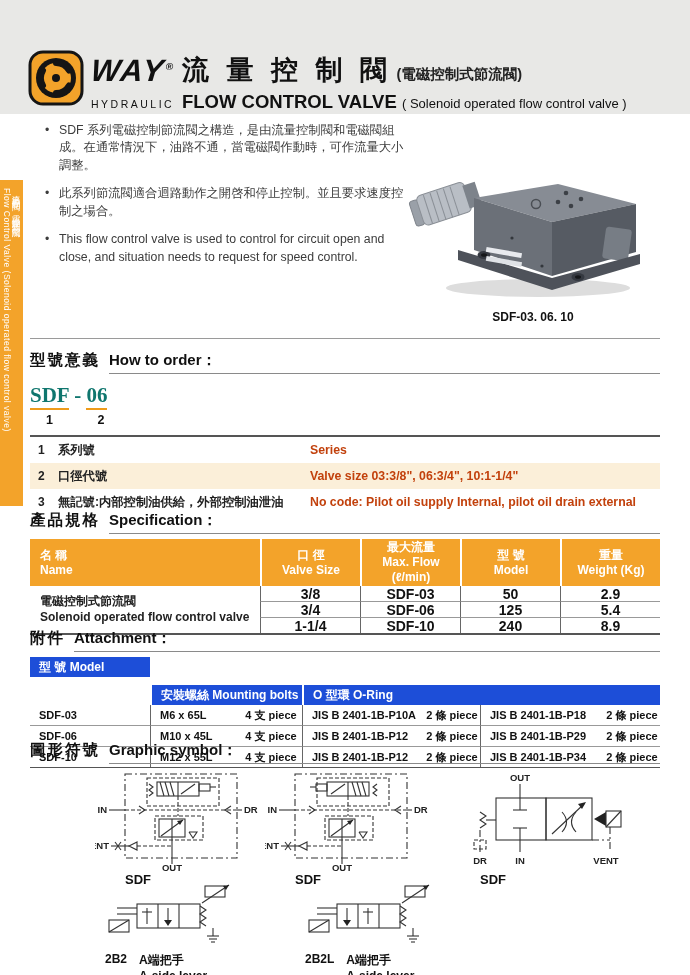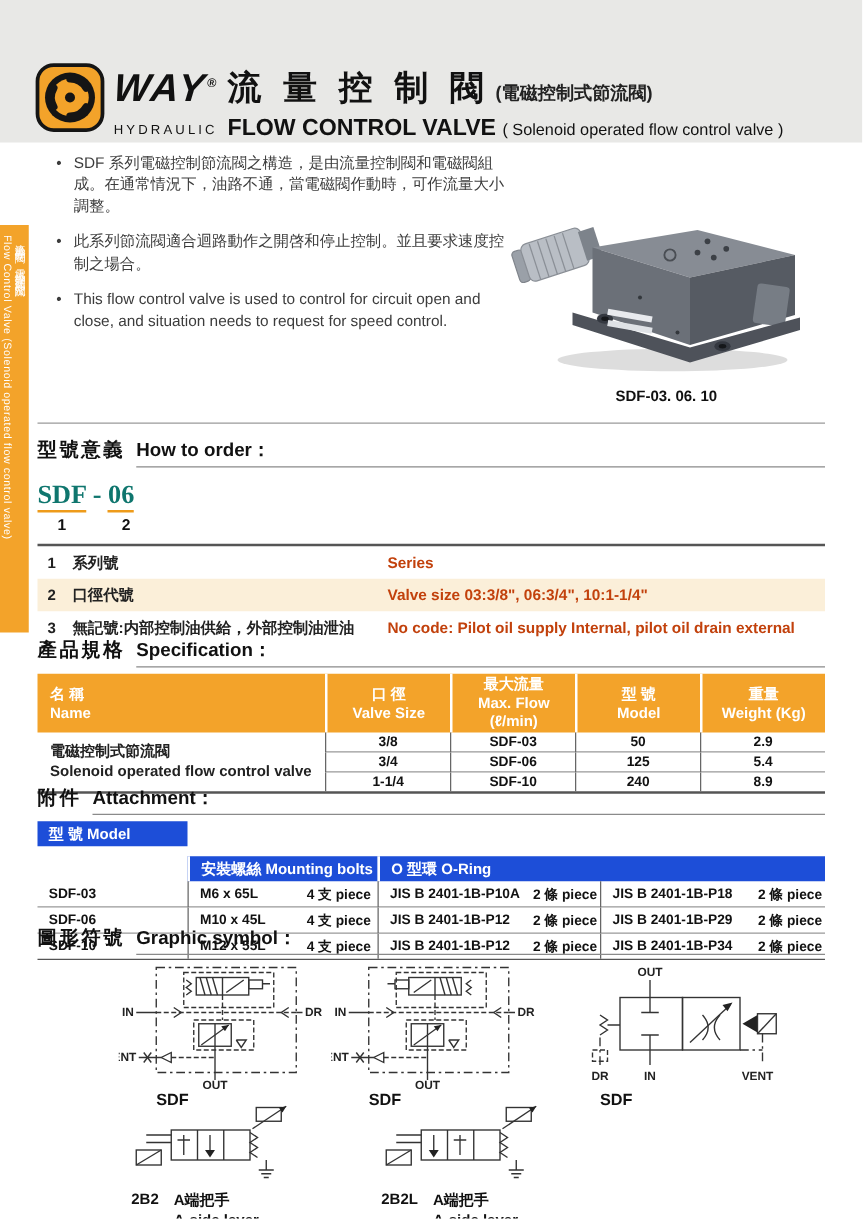--- a/index.html
+++ b/index.html
@@ -65,21 +65,21 @@
   .spec-table{margin-top:5px;display:grid;grid-template-columns:230px 100px 100px 100px 100px;
               border-bottom:2px solid #555;}
   .spec-h{background:#f3a32a;color:#fff;font-weight:700;font-size:12px;height:47px;
           display:flex;flex-direction:column;justify-content:center;align-items:center;
           line-height:1.25;text-align:center;}
   .spec-h.namecell{align-items:flex-start;padding-left:10px;}
   .spec-h + .spec-h{border-left:2px solid #fff;}
   .spec-name{grid-row:2 / span 3;display:flex;flex-direction:column;justify-content:center;
              padding-left:10px;font-size:12px;font-weight:700;line-height:1.3;}
   .spec-c{display:flex;align-items:center;justify-content:center;height:15px;
-          font-size:11px;font-weight:700;color:#111;border-left:1px solid #666;}
+          font-size:14px;font-weight:700;color:#111;border-left:1px solid #666;}
   .spec-c.rb, .spec-name.rb{border-bottom:1px solid #999;}
 
   
   .att-table{margin-top:5px;display:grid;
              grid-template-columns:120px 90px 62px 122px 56px 124px 56px;
              border-bottom:1.5px solid #555;}
   .att-h{background:#1d4ed8;color:#fff;font-weight:700;font-size:12px;height:20px;
          display:flex;align-items:center;padding-left:9px;}
   .att-h.sp2{grid-column:span 2;}
   .att-h.sp4{grid-column:span 4;}

